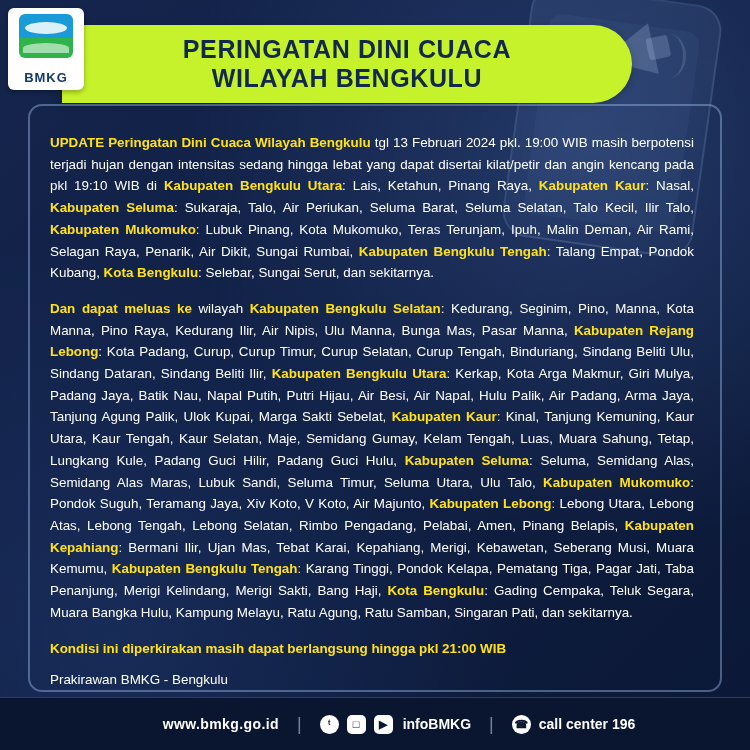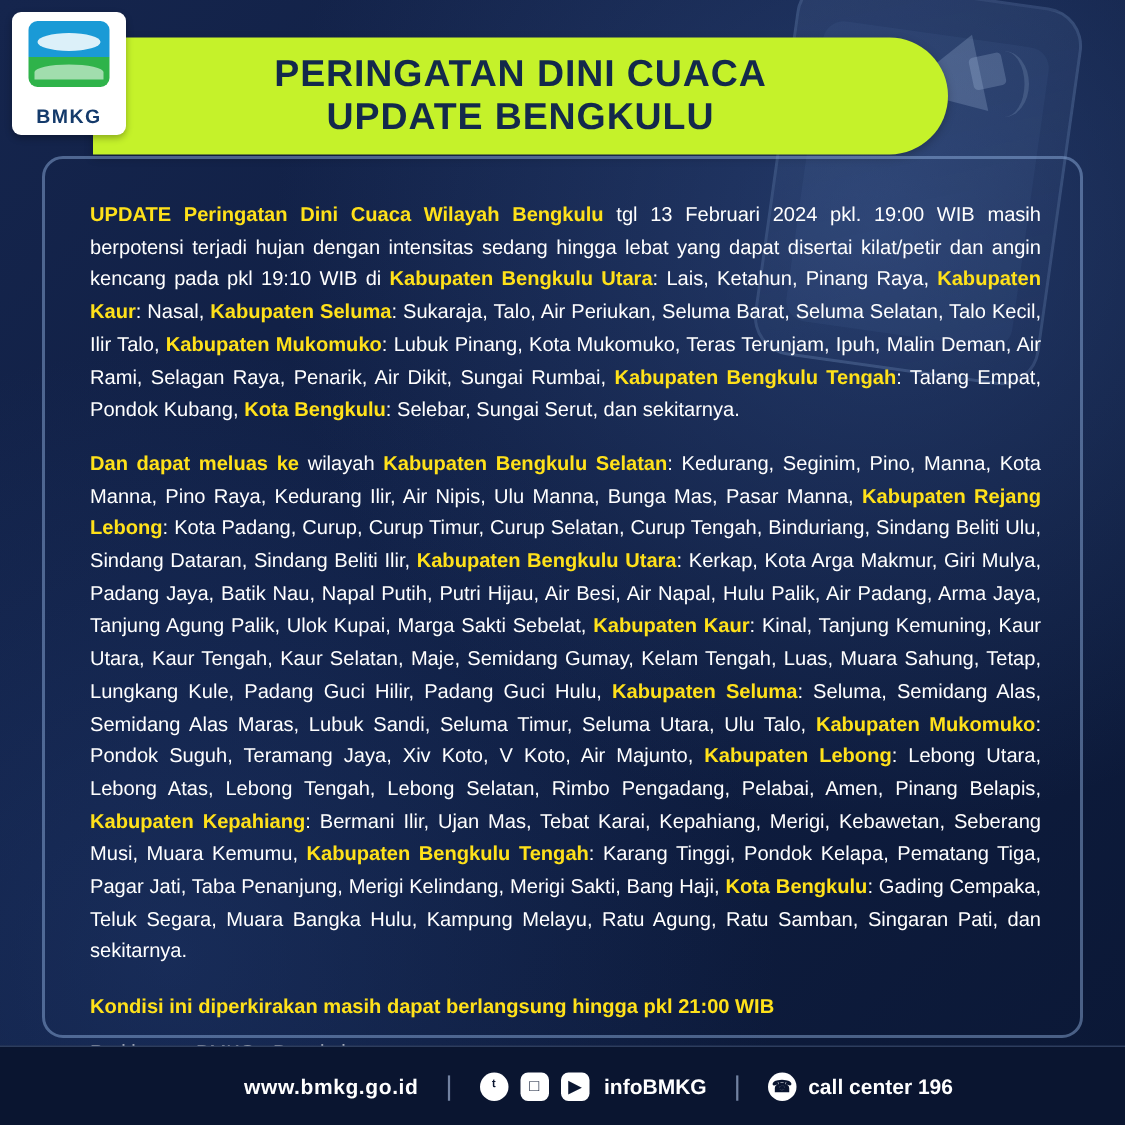--- a/index.html
+++ b/index.html
@@ -150,21 +150,21 @@
   
   .card {
     position: absolute;
     left: 28px;
     top: 104px;
     width: 694px;
     height: 588px;
     border: 2px solid rgba(150,185,230,0.45);
     border-radius: 14px;
     box-sizing: border-box;
-    padding: 26px 26px 10px 30px;
+    padding: 26px 26px 10px 20px;
   }
   .para {
     color: #ffffff;
     font-size: 13.4px;
     line-height: 1.62;
     text-align: justify;
     margin: 0 0 14px 0;
   }
   .hl-yellow { color: #ffe11a; font-weight: bold; }
   .note {
@@ -240,21 +240,21 @@
 
 <div class="poster">
 
   <div class="deco-phone"></div>
   <div class="deco-mega"></div>
   <div class="deco-sound"></div>
 
   <div class="header">
     <div class="title-plate">
       <div class="title-line">PERINGATAN DINI CUACA</div>
-      <div class="title-line">UPDATE BENGKULU</div>
+      <div class="title-line">WILAYAH BENGKULU</div>
     </div>
     <div class="logo-box">
       <div class="logo-emblem"></div>
       <div class="logo-text">BMKG</div>
     </div>
   </div>
 
   <div class="card">
 
     <p class="para">

